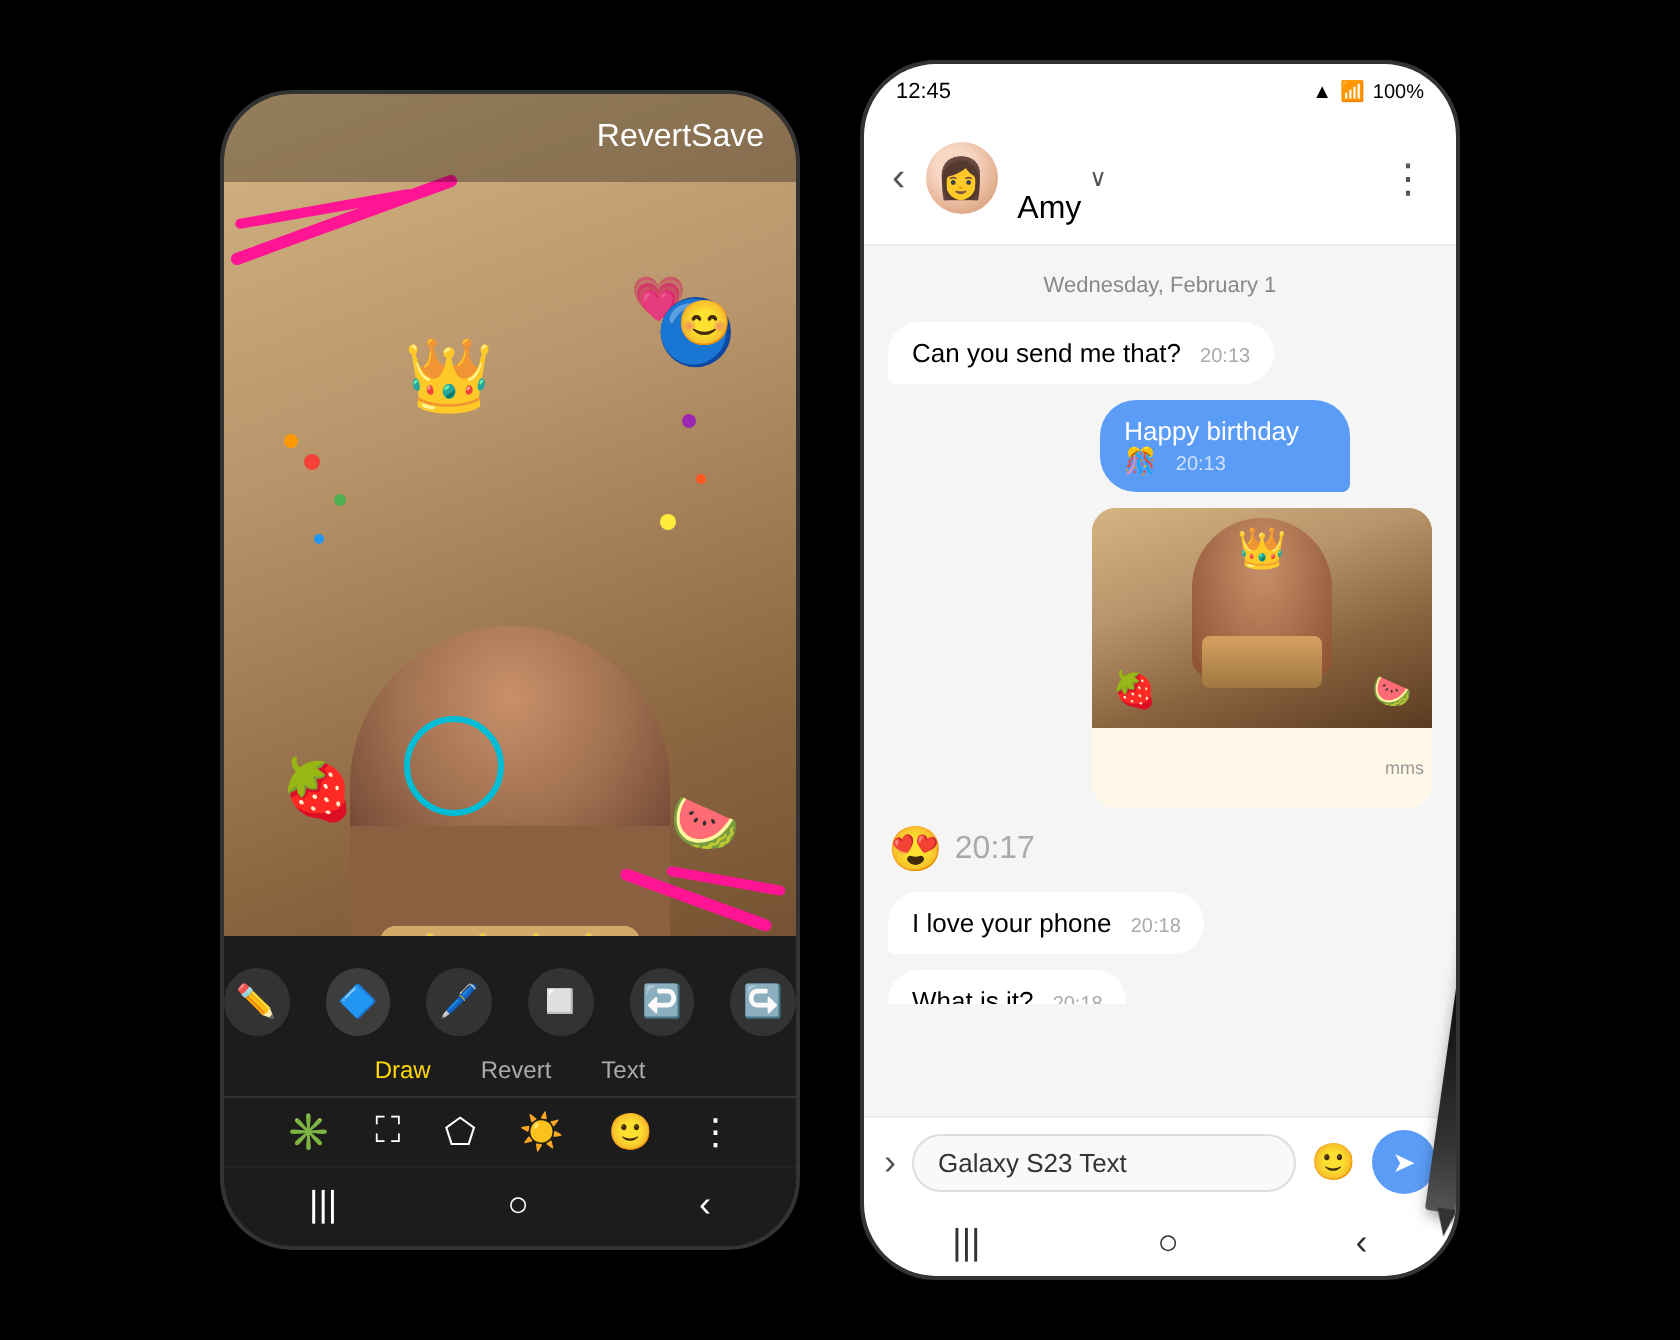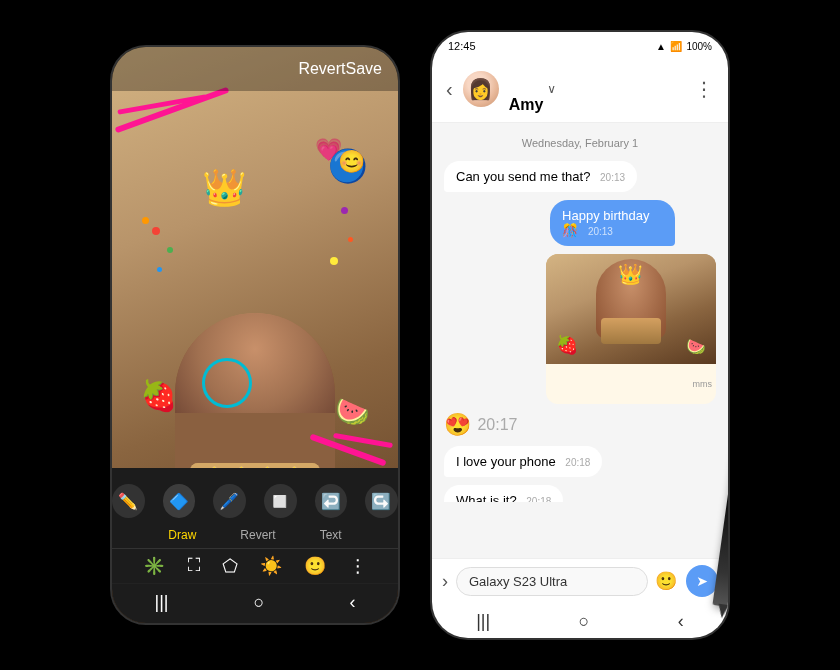--- a/index.html
+++ b/index.html
@@ -94,21 +94,21 @@
       display: flex;
       align-items: center;
       justify-content: center;
       color: #fff;
       font-size: 16px;
     }
 
     .tool-labels-row {
       display: flex;
       justify-content: center;
-      gap: 44px;
+      gap: 25px;
       padding: 4px 0 6px;
     }
 
     .tool-label {
       font-size: 12px;
       color: #aaa;
     }
 
     .tool-label.active {
       color: #ffd700;
@@ -208,21 +208,21 @@
     }
 
     .contact-name-wrap {
       display: flex;
       align-items: center;
       gap: 4px;
     }
 
     .contact-name {
       font-size: 16px;
-      font-weight: 700;
+      font-weight: 400;
       color: #000;
       margin-top: 32px;
     }
 
     .chevron-down {
       font-size: 12px;
       color: #555;
     }
 
     .header-more {
@@ -711,21 +711,21 @@
       </div>
 
     </div>
 
     <div style="position:relative;background:#f5f5f5;height:56px;overflow:hidden;">
       
     </div>
 
     <div class="chat-input-bar">
       <span class="input-expand">›</span>
-      <div class="chat-input">Galaxy S23 Ultra</div>
+      <div class="chat-input">Galaxy S23 Text</div>
       <span class="emoji-btn">🙂</span>
       <div class="send-btn">
         <span>➤</span>
       </div>
     </div>
 
     <div class="nav-bar-right">
       <span class="nav-right-btn">|||</span>
       <span class="nav-right-btn">○</span>
       <span class="nav-right-btn">‹</span>

